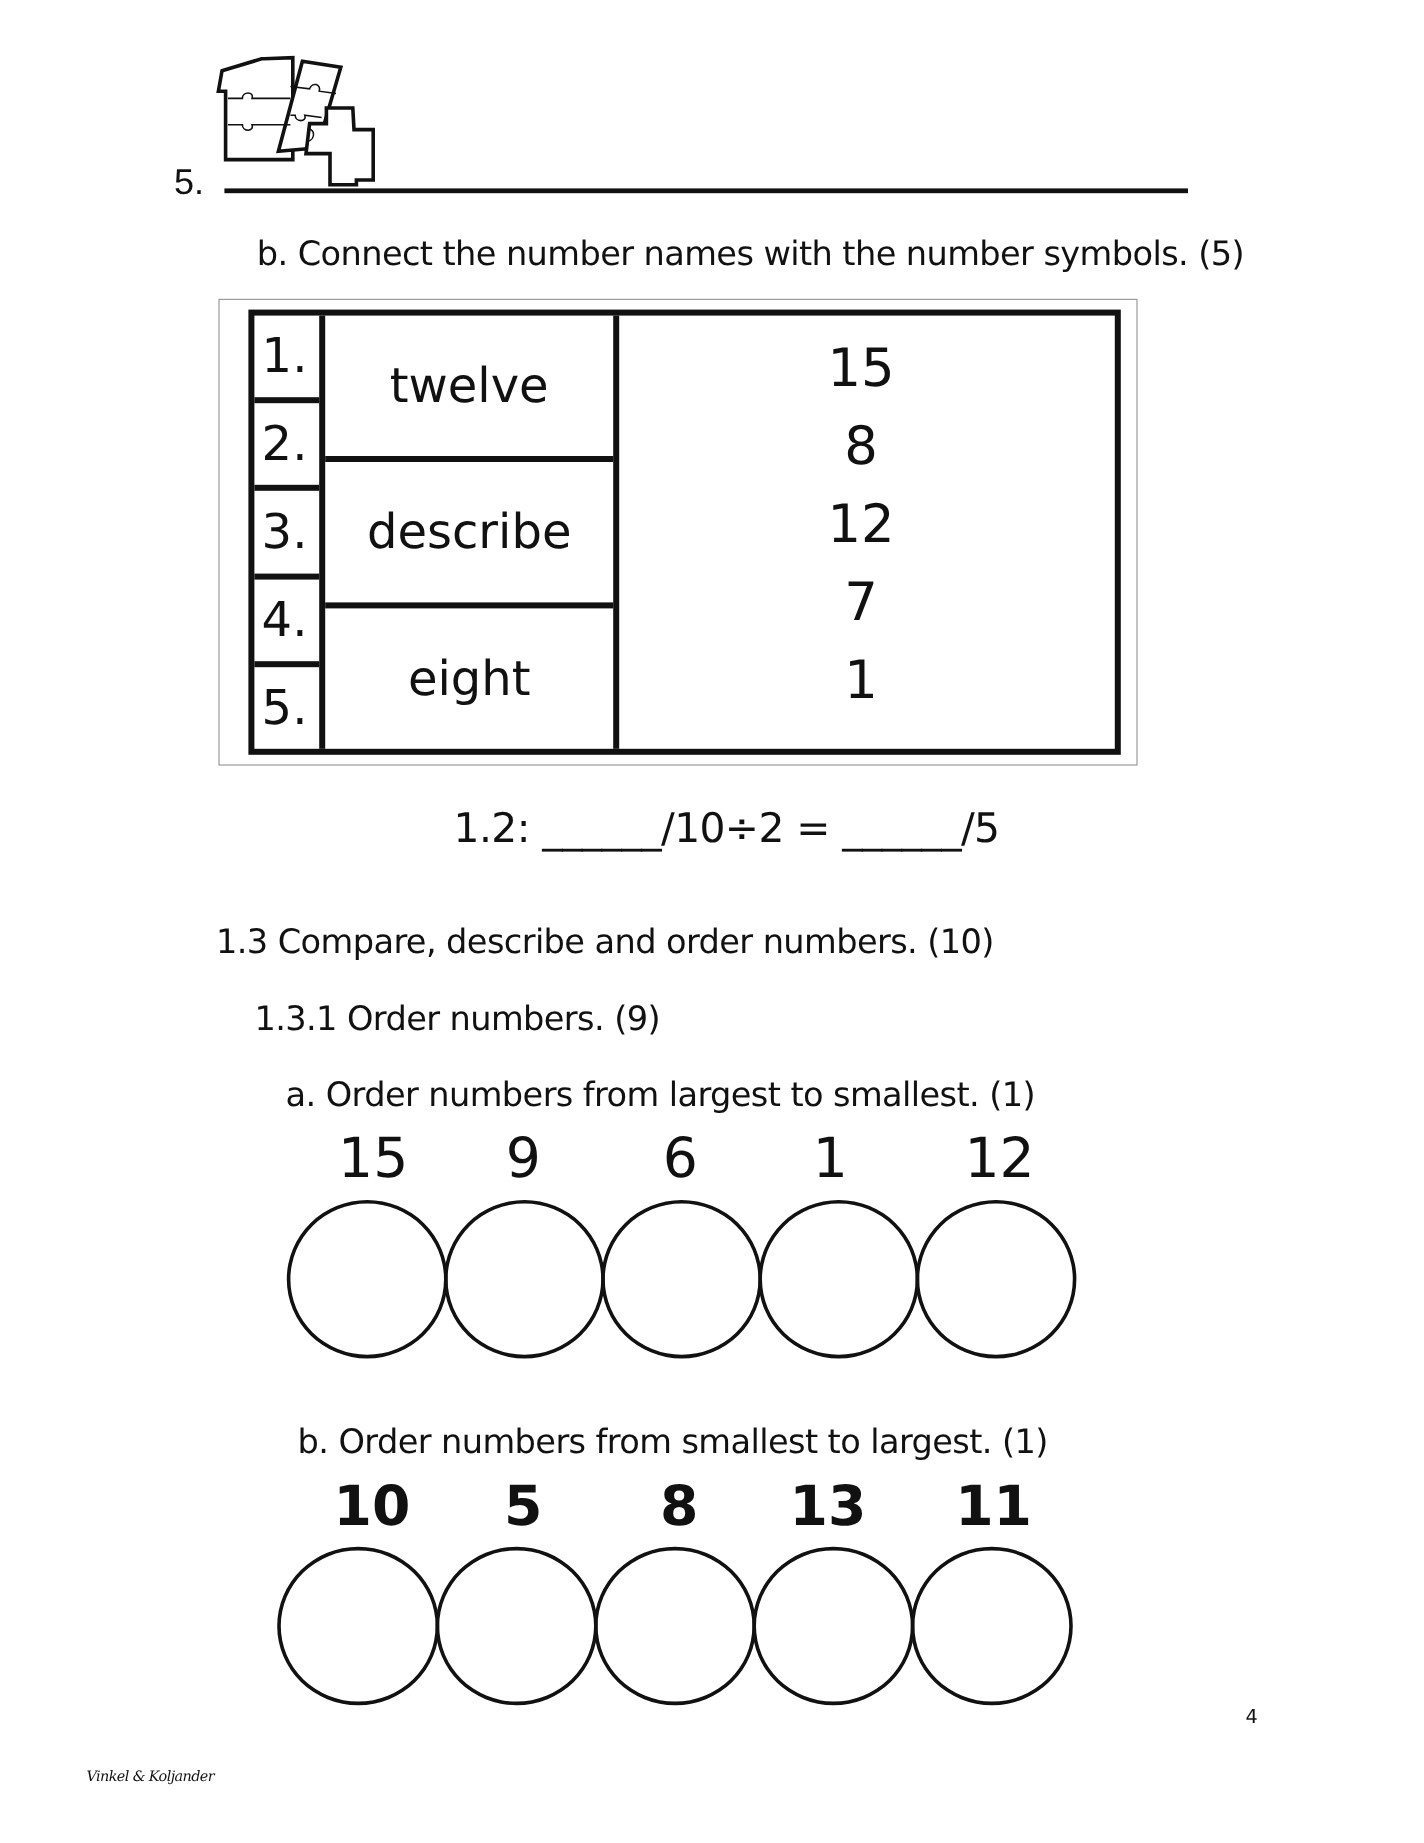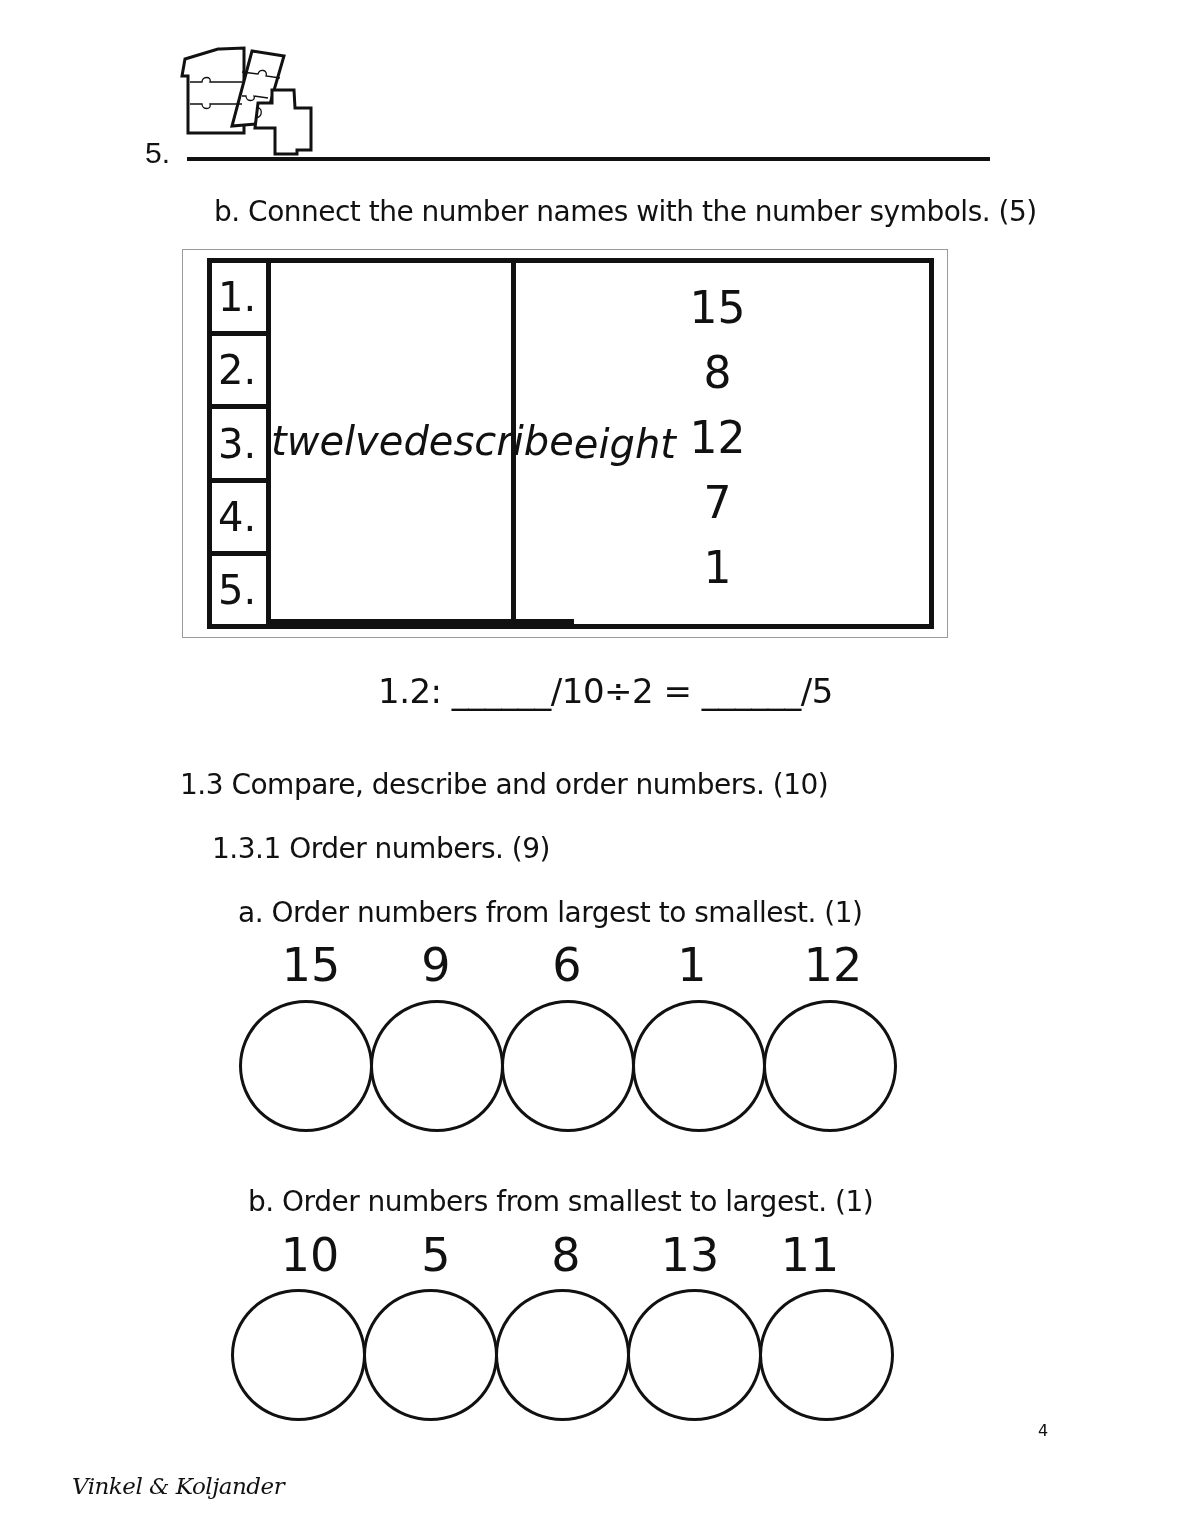--- a/index.html
+++ b/index.html
@@ -5,31 +5,31 @@
   html, body { margin:0; padding:0; background:#ffffff; }
   body { width:1187px; height:1536px; position:relative; overflow:hidden; font-family:"DejaVu Sans", sans-serif; color:#111; }
   .abs { position:absolute; }
   .q5-label { left:145px; top:136px; font-family:"Liberation Sans", sans-serif; font-size:30px; }
   .q5-line { left:187px; top:157px; width:803px; height:4px; background:#111; }
   .puzzle { left:180px; top:46px; }
   .instr { font-size:28px; letter-spacing:-0.5px; white-space:nowrap; }
   .frame { left:182px; top:249px; width:766px; height:389px; border:1px solid #9a9a9a; box-sizing:border-box; }
   .tbl { left:207px; top:258px; width:727px; height:371px; border:5px solid #111; box-sizing:border-box; display:flex; }
   .col-num { width:54px; border-right:5px solid #111; display:flex; flex-direction:column; }
-  .col-name { width:240px; border-right:5px solid #111; display:flex; flex-direction:row;font-style:italic; }
+  .col-name { width:240px; border-right:5px solid #111; display:flex; flex-direction:column; }
   .cell { flex:1; display:flex; align-items:center; justify-content:center; border-bottom:5px solid #111; font-size:40px; }
   .cell:last-child { border-bottom:none; }
   .col-num .cell { justify-content:flex-start; padding-left:6px; }
   .col-sym { flex:1; display:flex; flex-direction:column; align-items:center; justify-content:space-around; padding:12px 0 24px 0; }
   .sym { font-size:44px; line-height:1; margin-left:-10px; }
   .circles { display:flex; }
   .circle { width:128px; height:132px; border:3px solid #111; border-radius:50%; box-sizing:border-box; margin-right:0px; }
   .nums span { position:absolute; font-size:46px; transform:translateX(-50%); }
   .pagenum { left:1038px; top:1421px; font-size:16px; }
-  .footer { left:72px; top:1473px; font-family:"DejaVu Serif", serif; font-style:italic; font-size:23px; letter-spacing:-0.5px; }
+  .footer { left:72px; top:1473px; font-family:"DejaVu Serif", serif; font-style:italic; font-size:12px; letter-spacing:-0.5px; }
 </style>
 </head>
 <body>
 
 <svg class="abs puzzle" width="145" height="112" viewBox="0 0 145 112">
   <g fill="#fff" stroke="#111" stroke-width="3" stroke-linejoin="miter">
     <path d="M5 13 L38 3 L40 3 L64 2 L64 87 L8 87 L8 30 L2 30 Z"></path>
     <path d="M72 5 L104 10 L90 58 L88 80 L76 78 L52 80 Z"></path>
     <path d="M92 44 L114 44 L115 62 L131 62 L131 104 L117 104 L117 108 L95 108 L95 82 L75 82 L78 57 L92 57 Z"></path>
   </g>
@@ -85,26 +85,26 @@
 <div class="abs circles" style="left:239px; top:1000px;">
   <div class="circle" style="width:134px;"></div>
   <div class="circle" style="width:134px;margin-left:-3px;"></div>
   <div class="circle" style="width:134px;margin-left:-3px;"></div>
   <div class="circle" style="width:134px;margin-left:-3px;"></div>
   <div class="circle" style="width:134px;margin-left:-3px;"></div>
 </div>
 
 <div class="abs instr" style="left:248px; top:1185px;">b. Order numbers from smallest to largest. (1)</div>
 
-<div class="abs nums" style="left:0; top:1228px; width:1103px; height:60px;">
+<div class="abs nums" style="left:0; top:1228px; width:1103px; height:60px;font-weight:bold;">
   <span style="left:310px;">10</span>
   <span style="left:436px;">5</span>
   <span style="left:566px;">8</span>
   <span style="left:690px;">13</span>
-  <span style="left:810px;">11</span>
+  <span style="left:828px;">11</span>
 </div>
 <div class="abs circles" style="left:231px; top:1289px;">
   <div class="circle" style="width:135px;"></div>
   <div class="circle" style="width:135px;margin-left:-3px;"></div>
   <div class="circle" style="width:135px;margin-left:-3px;"></div>
   <div class="circle" style="width:135px;margin-left:-3px;"></div>
   <div class="circle" style="width:135px;margin-left:-3px;"></div>
 </div>
 
 <div class="abs pagenum">4</div>

